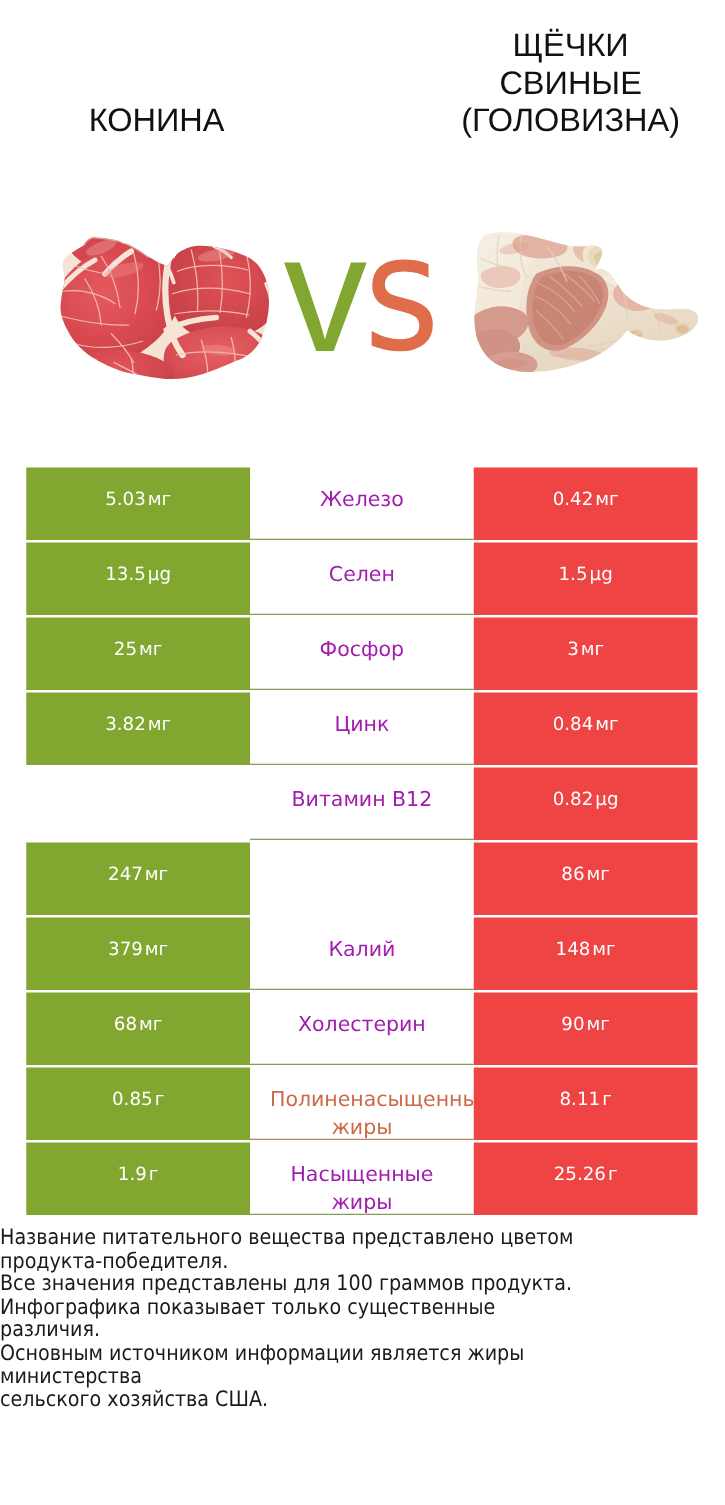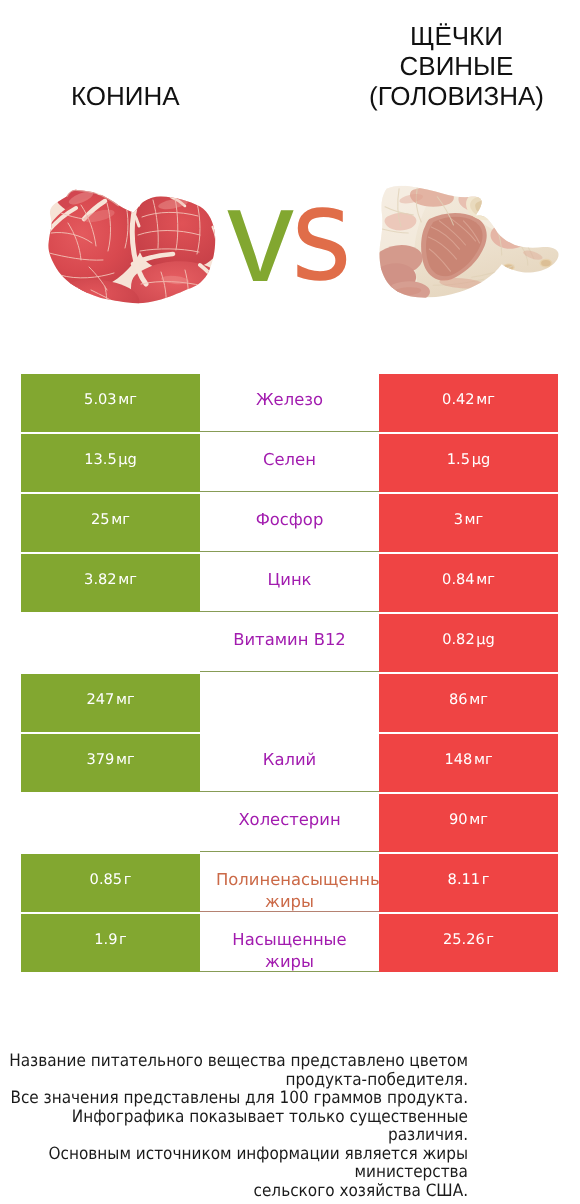--- a/index.html
+++ b/index.html
@@ -33,21 +33,21 @@
   .bg-orange{background:#ef4444;}
   .cell-mid{border-bottom:1px solid #879c56;}
   .cell-mid.sep-orange{border-bottom-color:#b58272;}
   .val{font-family:"DejaVu Sans",sans-serif;font-size:14.6px;line-height:21.7px;white-space:nowrap;padding-top:15.2px;}
   .val .unit{font-size:14.6px;margin-left:1.6px;}
   .lbl{display:block;width:100%;box-sizing:border-box;font-family:"DejaVu Sans",sans-serif;font-size:16.4px;line-height:21.7px;text-align:center;padding:15.3px 16px 0;}
   .c-green{color:#a21caf;}
   .c-orange{color:#cb6a48;}
 
   
-  .footer{position:absolute;left:0;top:1052px;width:468px;text-align:right;font-family:"DejaVu Sans",sans-serif;font-stretch:condensed;font-size:17px;line-height:18.5px;color:#1a1a1a;}
+  .footer{position:absolute;left:0;top:981px;width:468px;text-align:left;font-family:"DejaVu Sans",sans-serif;font-stretch:condensed;font-size:17px;line-height:18.5px;color:#1a1a1a;}
 </style>
 </head>
 <body>
 
 <div class="page">
 
   <div class="titles">
     <div class="title title-left">Конина</div>
     <div class="title title-right">Щёчки свиные (головизна)</div>
   </div>
@@ -268,20 +268,23 @@
           <span class="val">379<span class="unit">мг</span></span>
         </div>
         <div class="cell cell-mid">
           <span class="lbl c-green">Калий</span>
         </div>
         <div class="cell cell-right bg-orange">
           <span class="val">148<span class="unit">мг</span></span>
         </div>
       </div>
       <div class="row">
+        <div class="cell cell-left bg-green">
+          <span class="val">68<span class="unit">мг</span></span>
+        </div>
         <div class="cell cell-mid">
           <span class="lbl c-green">Холестерин</span>
         </div>
         <div class="cell cell-right bg-orange">
           <span class="val">90<span class="unit">мг</span></span>
         </div>
       </div>
       <div class="row">
         <div class="cell cell-left bg-green">
           <span class="val">0.85<span class="unit">г</span></span>

